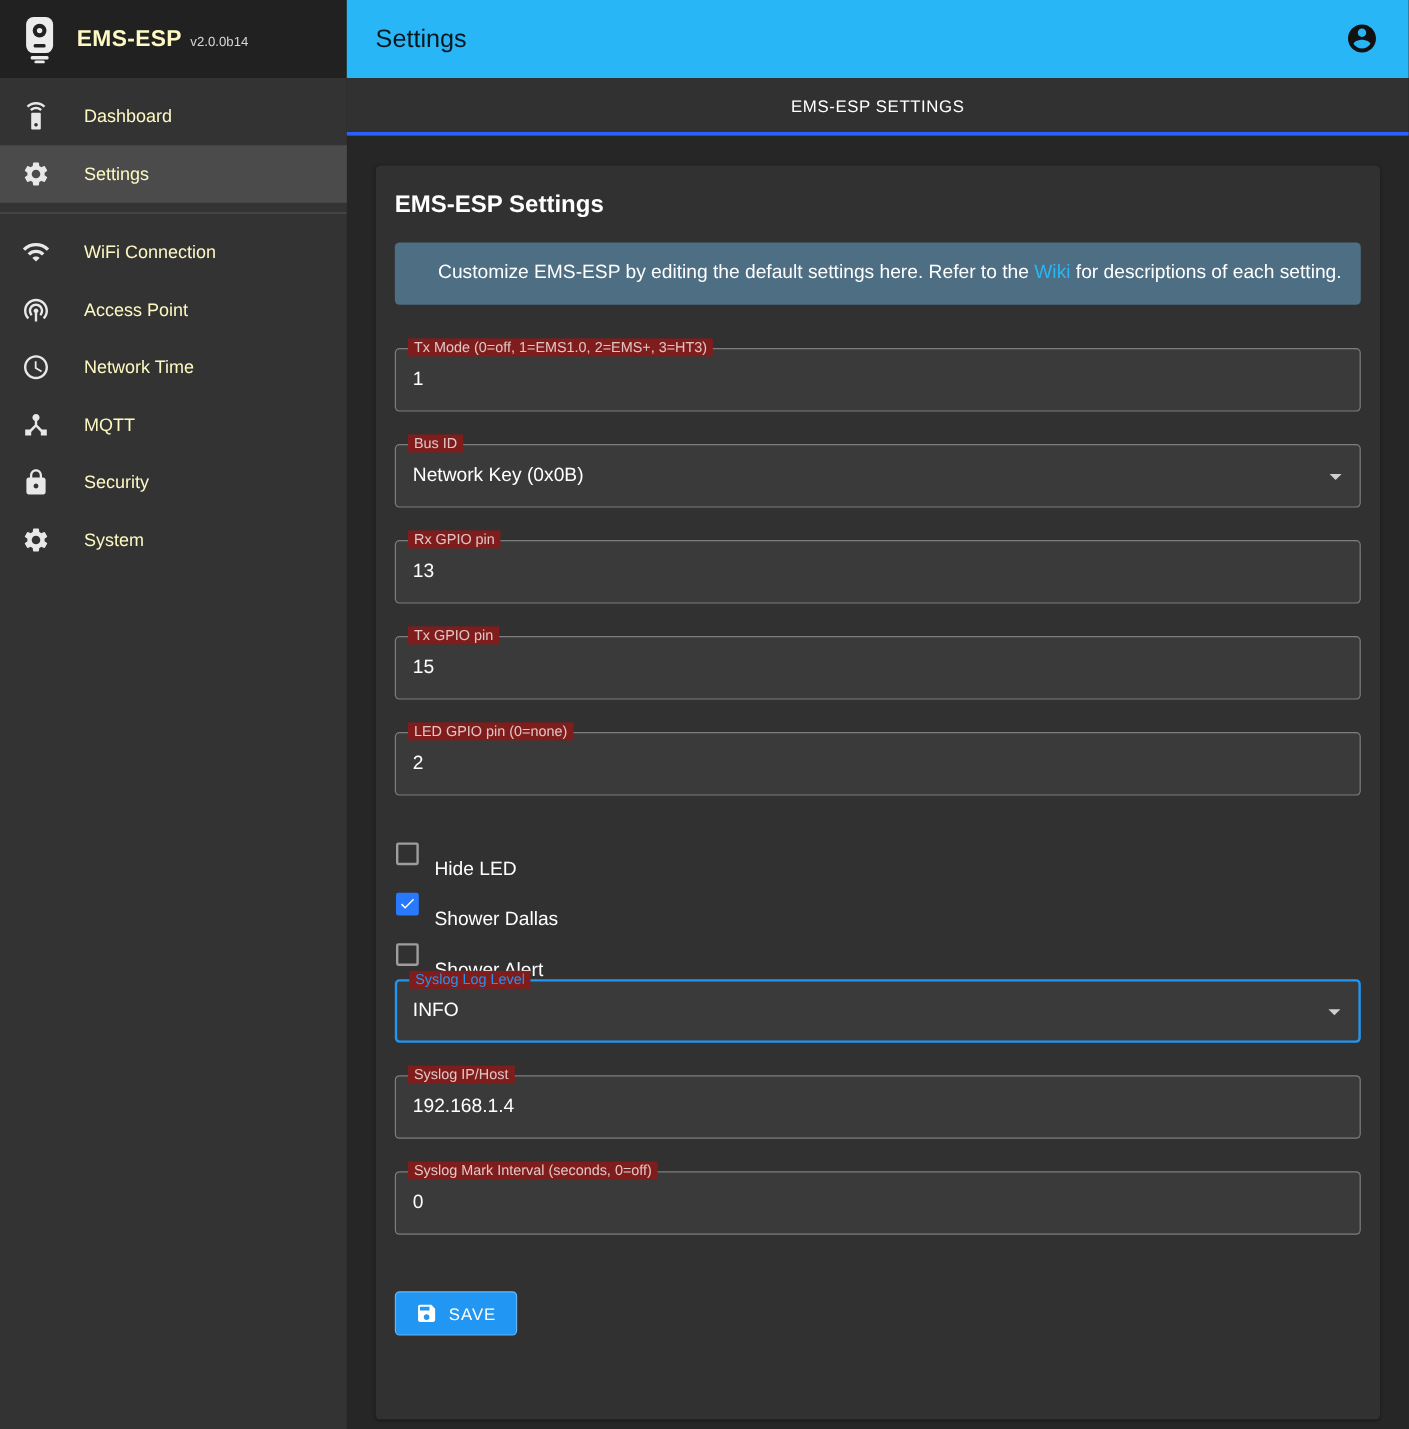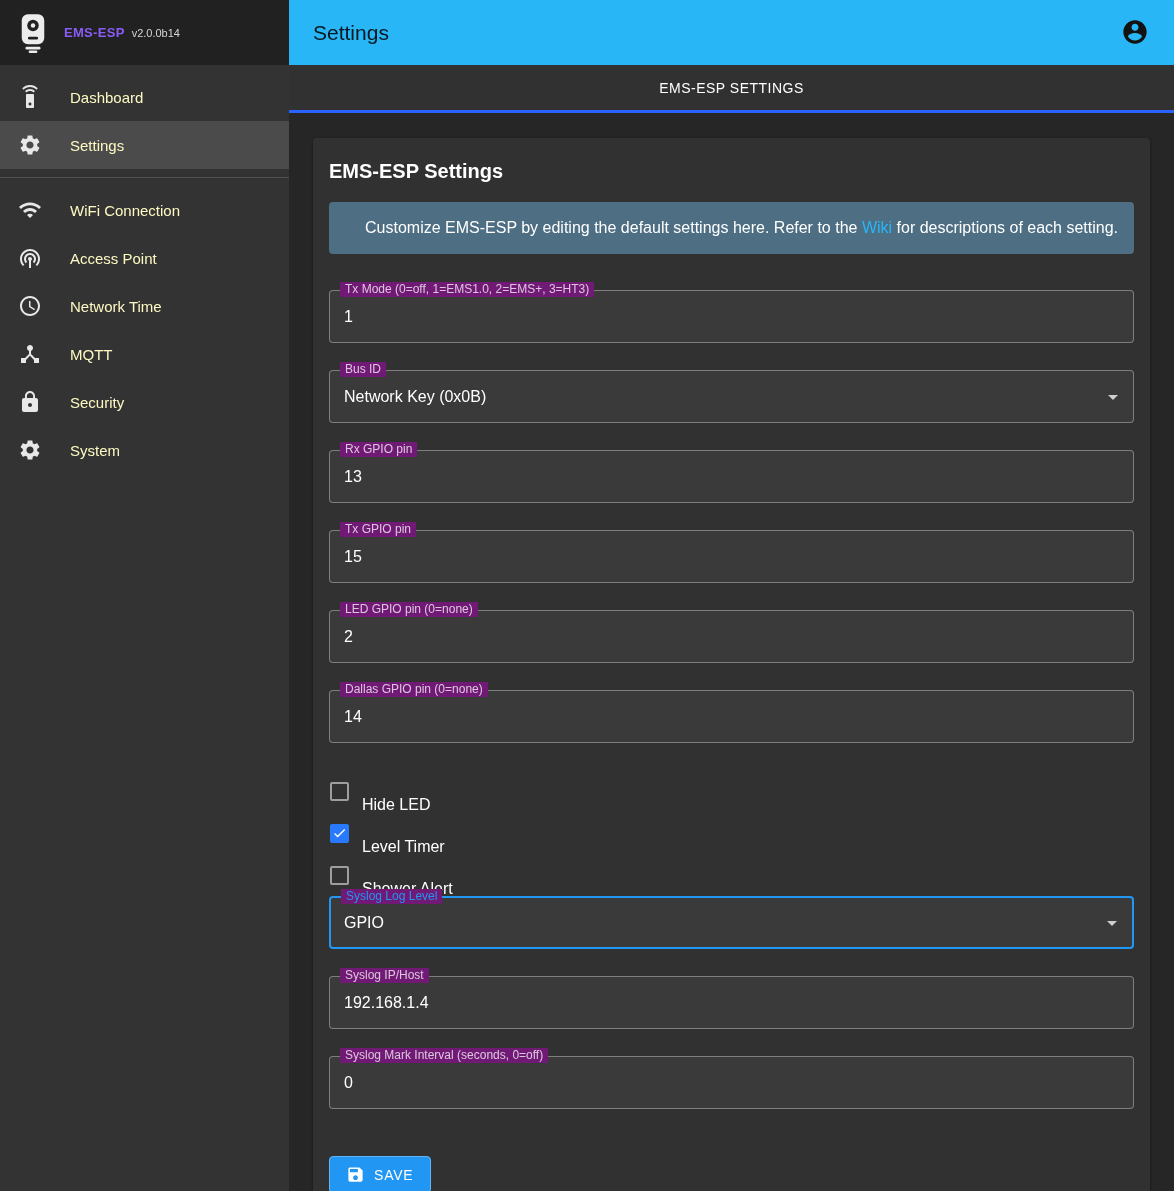--- a/index.html
+++ b/index.html
@@ -7,21 +7,21 @@
   body {
     font-family:"Liberation Sans", sans-serif;
     background:#262626; color:#fff; overflow:hidden;
   }
   .app { display:flex; width:1174px; height:1191px; }
 
   
   .sidebar { flex:0 0 289px; width:289px; background:#333333; display:flex; flex-direction:column; }
   .brand { height:65px; background:#212121; display:flex; align-items:center; padding:0 18px; gap:16px; flex:0 0 65px; }
   .brand-text { display:flex; align-items:baseline; gap:7px; }
-  .brand-name { font-size:13px; font-weight:bold; color:#8b5cf6; letter-spacing:.3px; }
+  .brand-name { font-size:19px; font-weight:bold; color:#fef9c3; letter-spacing:.3px; }
   .brand-version { font-size:11px; color:#d6d6d6; }
   .nav { padding-top:8px; }
   .nav-item { display:flex; align-items:center; height:48px; padding:0 0 0 18px; gap:28px; cursor:pointer; }
   .nav-item.selected { background:#4b4b4b; }
   .nav-item .icon { width:24px; height:24px; fill:#e8e8e8; flex:0 0 24px; }
   .nav-label { font-size:15px; color:#fef9c3; }
   .divider { height:1px; background:rgba(255,255,255,0.14); margin:8px 0; }
 
   
   .main { flex:1; display:flex; flex-direction:column; min-width:0; }
@@ -41,21 +41,21 @@
 
   .info-box { background:var(--info-bg,#4d6e83); border-radius:4px; padding:15px 16px; font-size:16px;
               color:#fff; margin-bottom:36px; line-height:22px;text-align:right; }
   .info-box a { color:var(--link,#29b6f6); text-decoration:none; cursor:pointer; }
 
   
   .field { position:relative; height:53px; background:#3a3a3a; border:1px solid rgba(255,255,255,0.35);
            border-radius:4px; margin-bottom:27px; display:flex; align-items:center; padding:0 14px; cursor:text; }
   .field.select { cursor:pointer; }
   .field-label { position:absolute; top:-9px; left:10px; font-size:12px; line-height:15px;
-                 color:rgba(255,255,255,0.75); background:#701a75; padding:0 5px; white-space:nowrap; }
+                 color:rgba(255,255,255,0.75); background:#7f1d1d; padding:0 5px; white-space:nowrap; }
   .field-value { font-size:16px; color:#fff; }
   .field .caret { position:absolute; right:8px; top:50%; margin-top:-12px; width:24px; height:24px; fill:#cfcfcf; }
   .field.focused { border:2px solid var(--primary,#2196f3); padding:0 13px; }
   .field.focused .field-label { color:var(--primary,#2196f3); }
 
   
   .check-row { display:flex; align-items:center; height:42px; gap:13px; padding-left:1px; cursor:pointer; }
   .checkbox { width:19px; height:19px; border:2px solid #9e9e9e; border-radius:2px; display:inline-flex;
               align-items:center; justify-content:center; flex:0 0 19px; }
   .checkbox.checked { background:var(--checkbox,#2979ff); border-color:var(--checkbox,#2979ff); }
@@ -179,43 +179,39 @@
               <span class="field-value">13</span>
             </div>
             <div class="field">
               <span class="field-label">Tx GPIO pin</span>
               <span class="field-value">15</span>
             </div>
             <div class="field">
               <span class="field-label">LED GPIO pin (0=none)</span>
               <span class="field-value">2</span>
             </div>
-            <div class="field">
-              <span class="field-label">Dallas GPIO pin (0=none)</span>
-              <span class="field-value">14</span>
-            </div>
             <div class="check-row">
               <span class="checkbox"></span>
               <span class="check-label">Hide LED</span>
             </div>
             <div class="check-row">
               <span class="checkbox checked">
                 <svg class="icon " viewBox="0 0 24 24">
                   <path d="M9 16.17L4.83 12l-1.42 1.41L9 19 21 7l-1.41-1.41z"></path>
                 </svg>
               </span>
-              <span class="check-label">Level Timer</span>
+              <span class="check-label">Shower Dallas</span>
             </div>
             <div class="check-row">
               <span class="checkbox"></span>
               <span class="check-label">Shower Alert</span>
             </div>
             <div class="field select focused">
               <span class="field-label">Syslog Log Level</span>
-              <span class="field-value">GPIO</span>
+              <span class="field-value">INFO</span>
               <svg class="icon caret" viewBox="0 0 24 24">
                 <path d="M7 10l5 5 5-5z"></path>
               </svg>
             </div>
             <div class="field">
               <span class="field-label">Syslog IP/Host</span>
               <span class="field-value">192.168.1.4</span>
             </div>
             <div class="field">
               <span class="field-label">Syslog Mark Interval (seconds, 0=off)</span>

